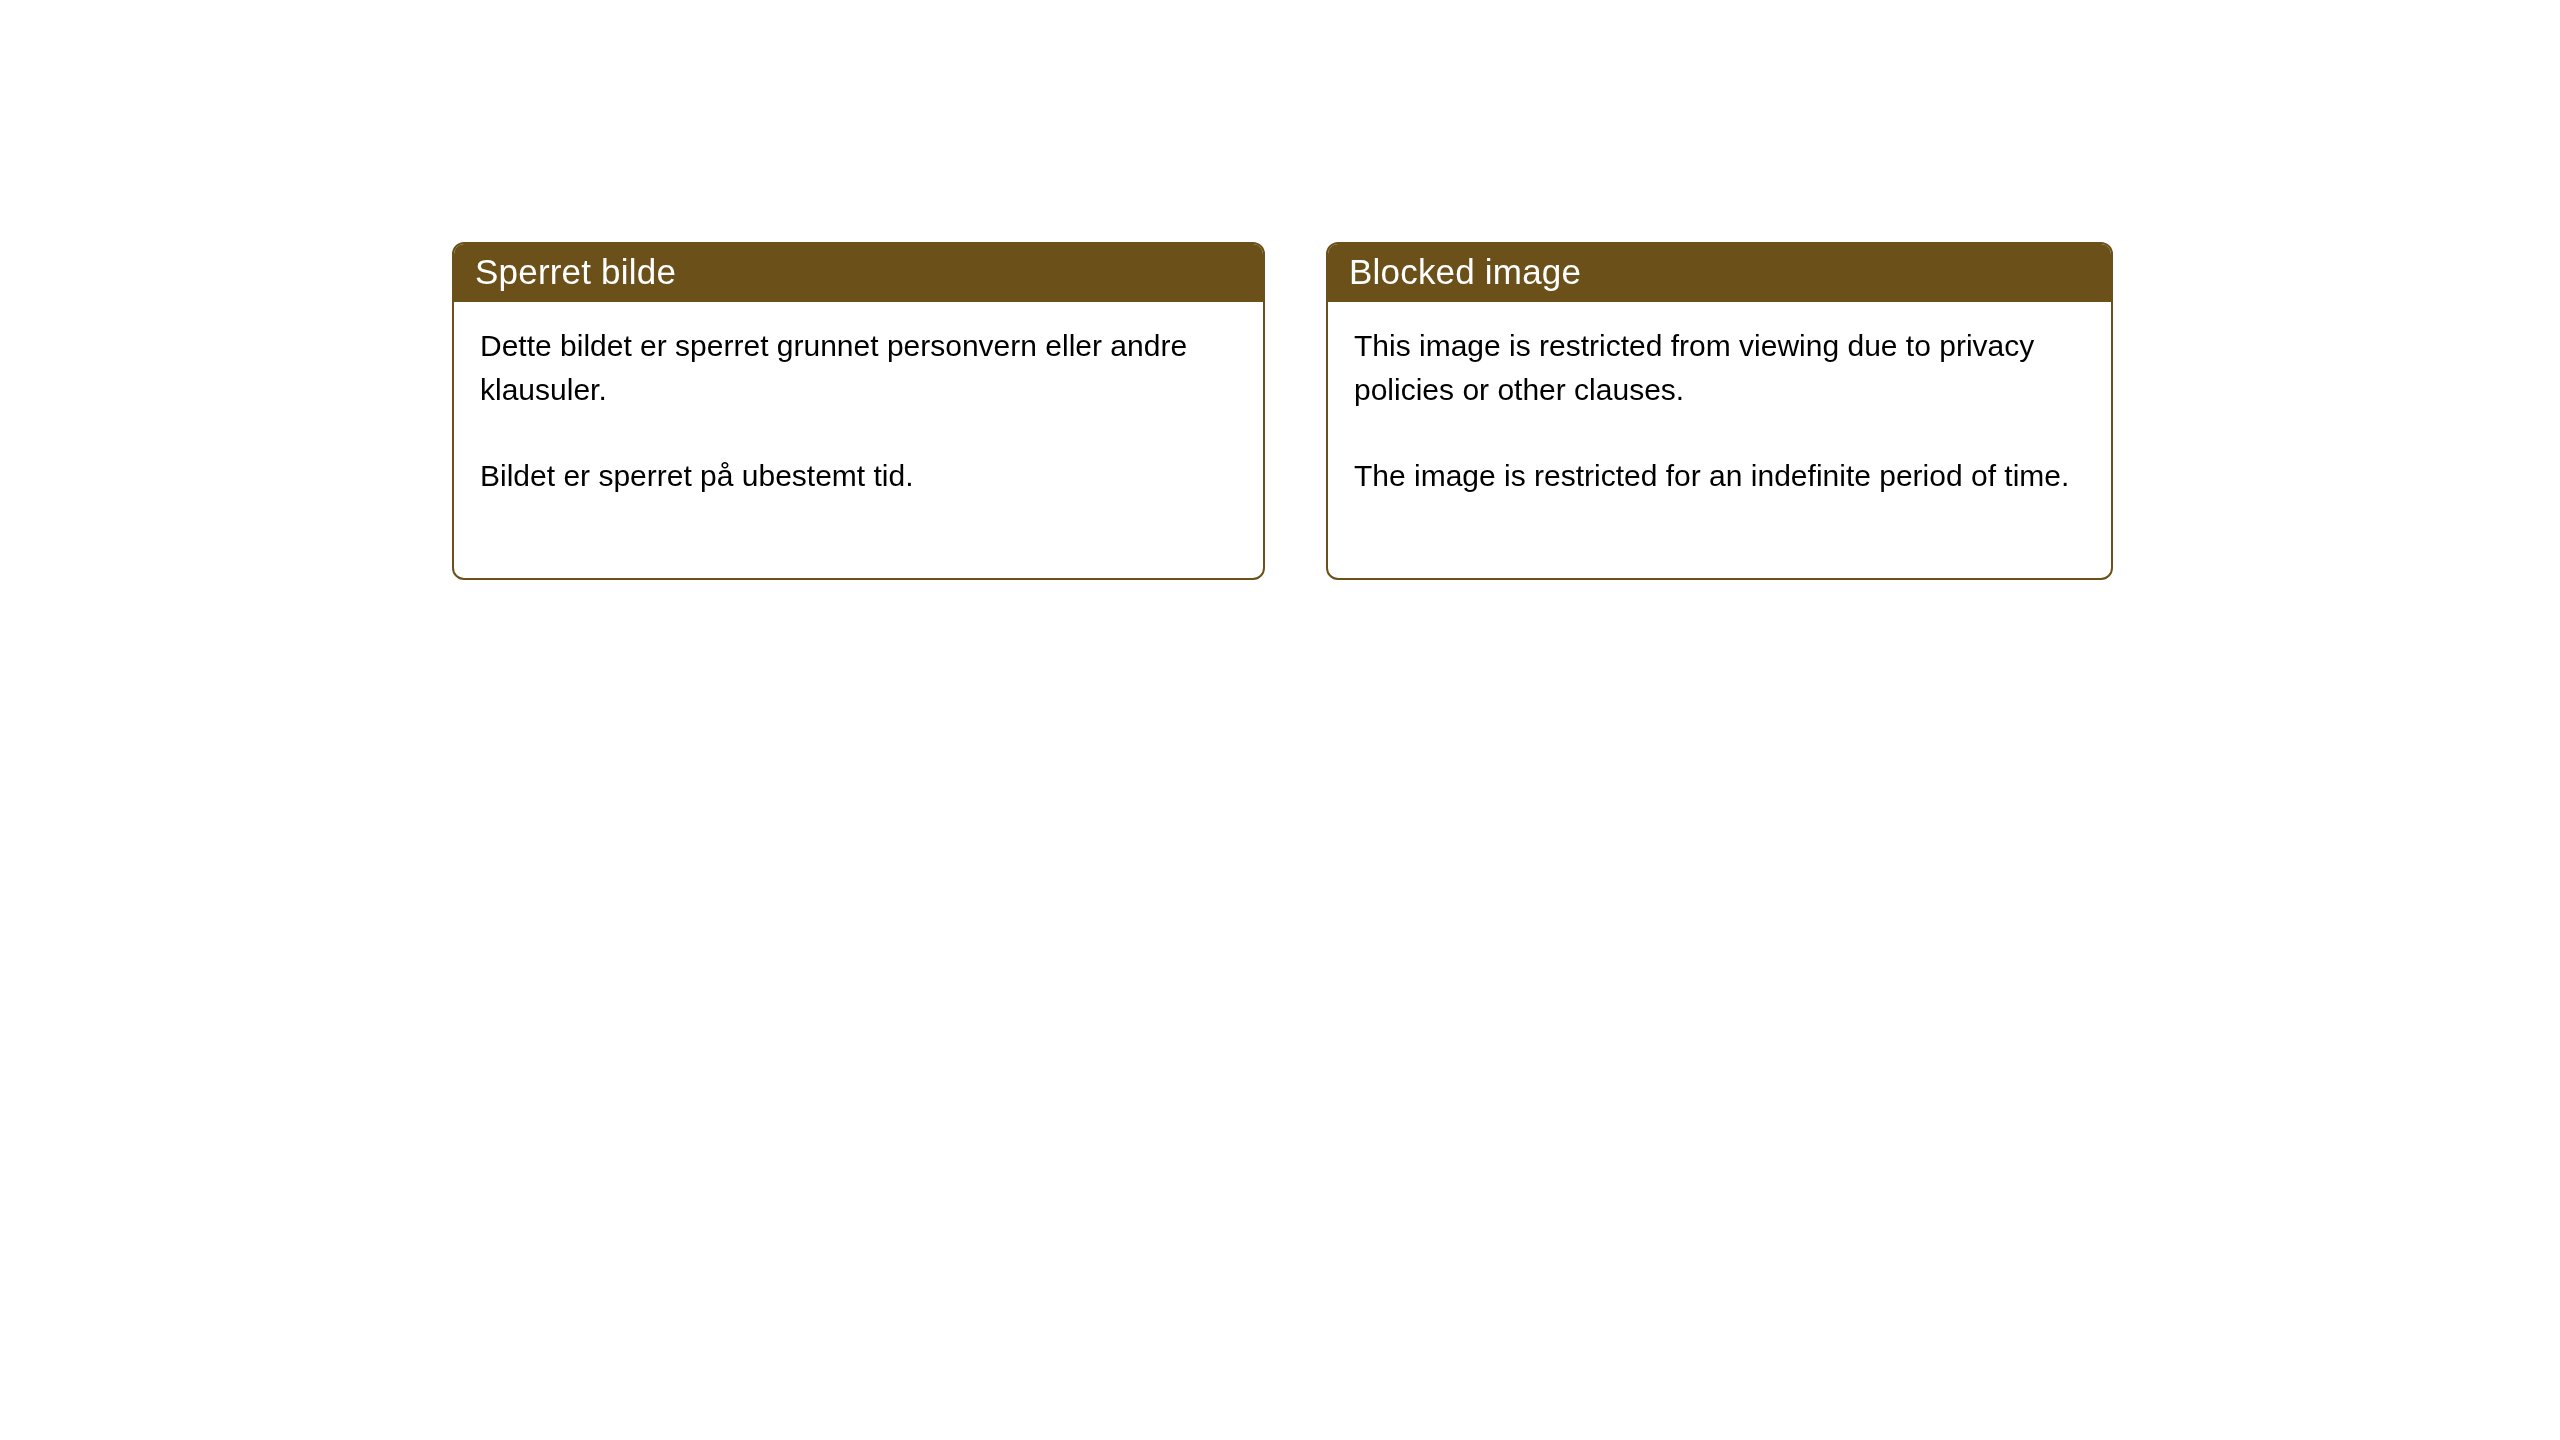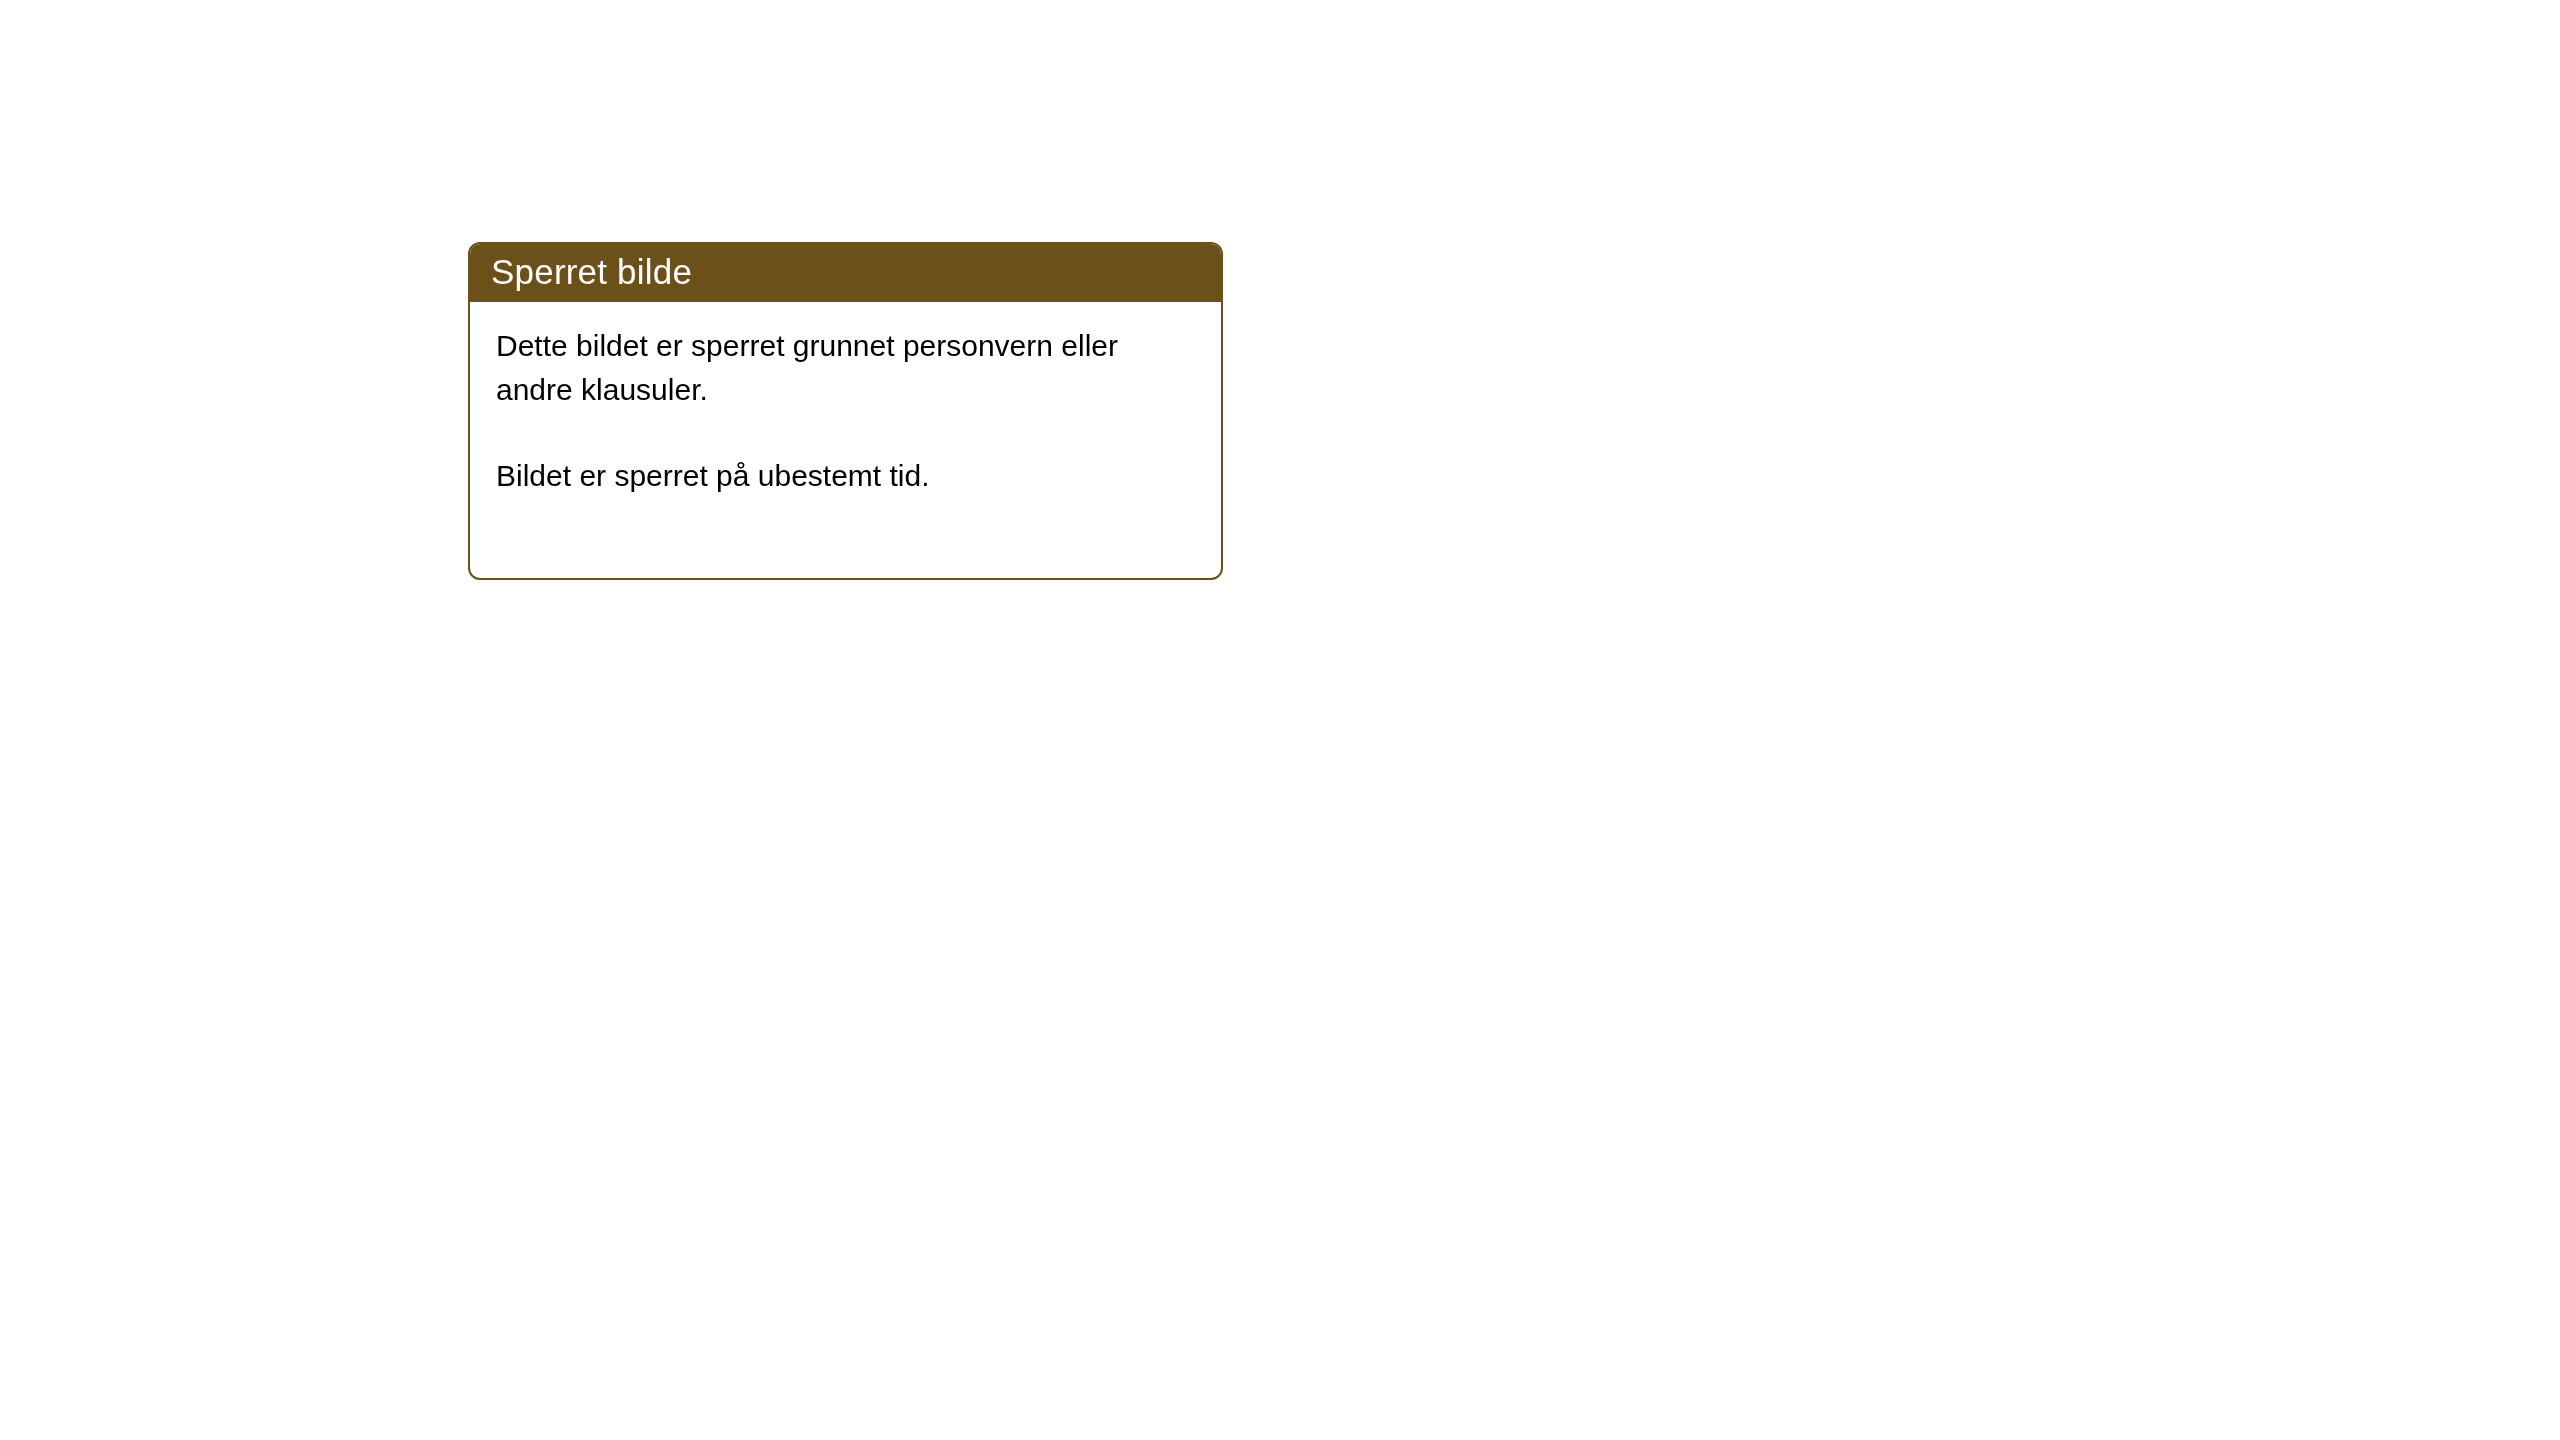--- a/index.html
+++ b/index.html
@@ -28,21 +28,21 @@
   .notice-panel {
     background: #ffffff;
     border: 2px solid #6b5119;
     border-radius: 12px;
     box-sizing: border-box;
     overflow: hidden;
     display: flex;
     flex-direction: column;
   }
 
-  .panel-norwegian { width: 755px; height: 338px; margin-left: 16px; }
+  .panel-norwegian { width: 813px; height: 338px; }
   .panel-english   { width: 787px; height: 338px; }
 
   .panel-header {
     background: #6b5119;
     height: 60px;
     box-sizing: border-box;
     display: flex;
     align-items: center;
     padding: 0 0 0 23px;
     margin: -2px -2px 0 -2px;
@@ -86,14 +86,24 @@
     <header class="panel-header">
       <span class="panel-title">Sperret bilde</span>
     </header>
     <div class="panel-body">
       <p class="panel-paragraph">Dette bildet er sperret grunnet personvern eller andre klausuler.</p>
       <div class="paragraph-gap"></div>
       <p class="panel-paragraph">Bildet er sperret på ubestemt tid.</p>
     </div>
   </section>
 
+  <section class="notice-panel panel-english">
+    <header class="panel-header">
+      <span class="panel-title">Blocked image</span>
+    </header>
+    <div class="panel-body">
+      <p class="panel-paragraph">This image is restricted from viewing due to privacy policies or other clauses.</p>
+      <div class="paragraph-gap"></div>
+      <p class="panel-paragraph">The image is restricted for an indefinite period of time.</p>
+    </div>
+  </section>
 
 </div>
 
 </body></html>

